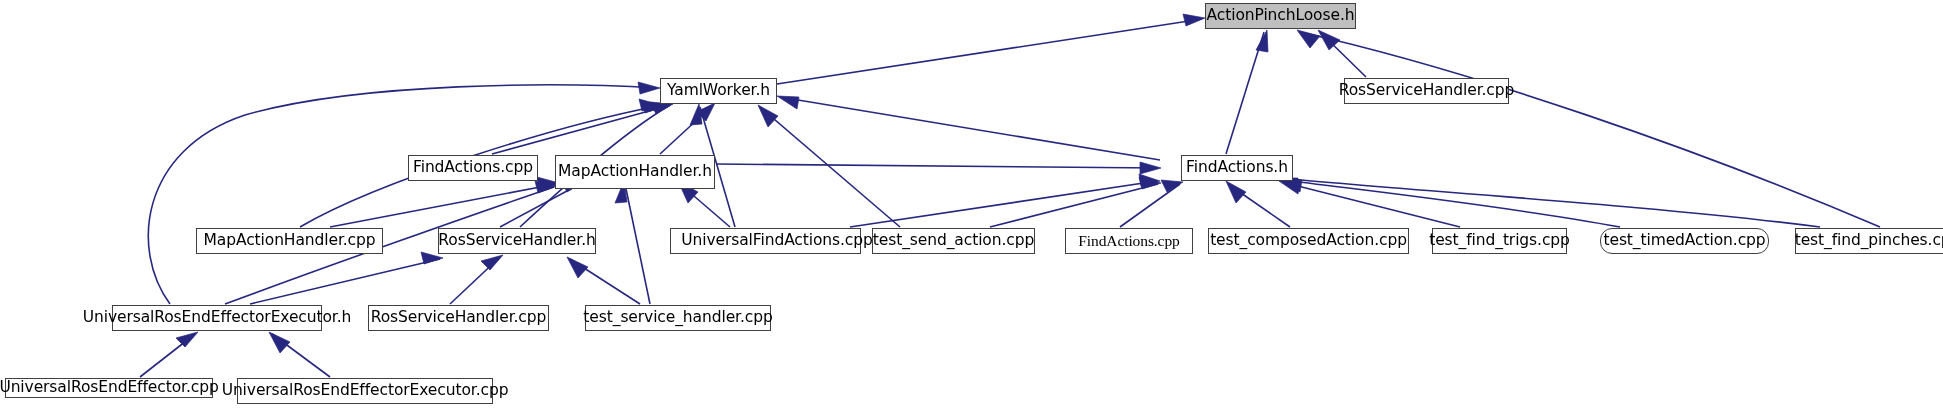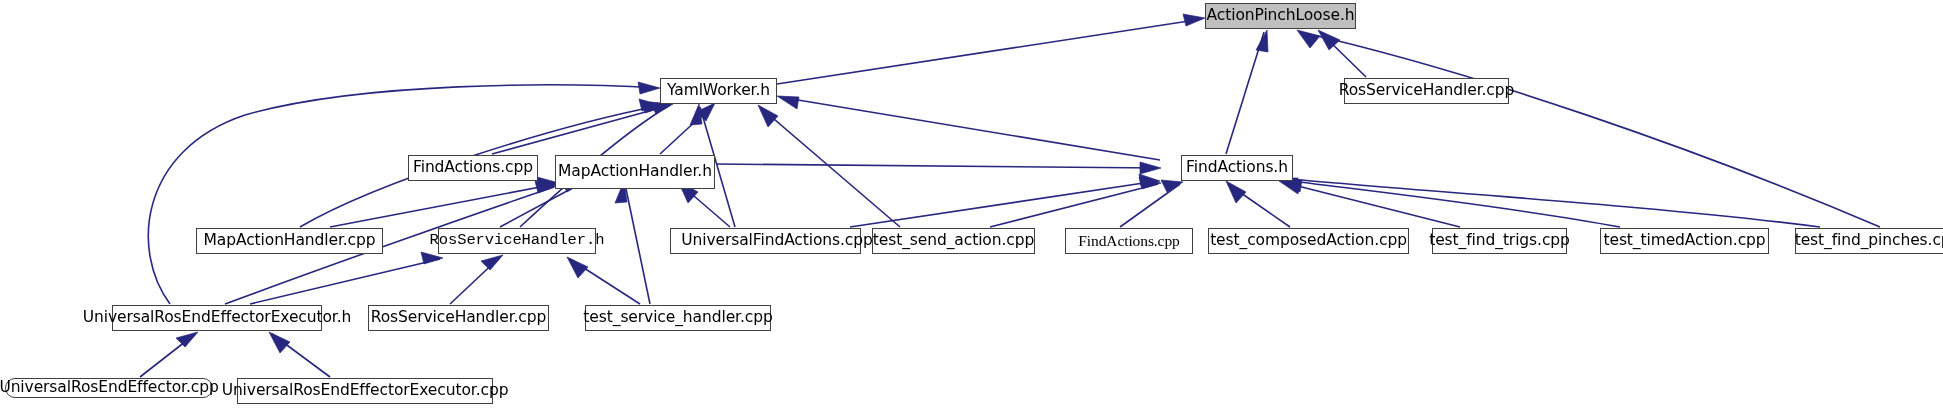--- a/index.html
+++ b/index.html
@@ -137,53 +137,53 @@
       </div>
       <div class="gnode" style="left: 555px; top: 155px; width: 160px; height: 34px;">
         <span class="gnode-label">MapActionHandler.h</span>
       </div>
       <div class="gnode" style="left: 1161px; top: 155px; width: 112px; height: 26px; margin-left: 20px;">
         <span class="gnode-label">FindActions.h</span>
       </div>
       <div class="gnode" style="left: 196px; top: 228px; width: 187px; height: 26px;">
         <span class="gnode-label">MapActionHandler.cpp</span>
       </div>
-      <div class="gnode" style="left: 438px; top: 228px; width: 158px; height: 26px; font-family: Liberation Mono, monospace;">
+      <div class="gnode" style="left: 438px; top: 228px; width: 158px; height: 26px;">
         <span class="gnode-label">RosServiceHandler.h</span>
       </div>
       <div class="gnode" style="left: 670px; top: 228px; width: 191px; height: 26px; padding-left: 23px;">
         <span class="gnode-label">UniversalFindActions.cpp</span>
       </div>
       <div class="gnode" style="left: 872px; top: 228px; width: 163px; height: 26px;">
         <span class="gnode-label">test_send_action.cpp</span>
       </div>
       <div class="gnode" style="left: 1065px; top: 228px; width: 128px; height: 26px; font-family: Liberation Serif, serif;">
         <span class="gnode-label">FindActions.cpp</span>
       </div>
       <div class="gnode" style="left: 1208px; top: 228px; width: 201px; height: 26px;">
         <span class="gnode-label">test_composedAction.cpp</span>
       </div>
       <div class="gnode" style="left: 1432px; top: 228px; width: 135px; height: 26px;">
         <span class="gnode-label">test_find_trigs.cpp</span>
       </div>
-      <div class="gnode" style="left: 1600px; top: 228px; width: 169px; height: 26px;">
+      <div class="gnode" style="left: 1600px; top: 228px; width: 169px; height: 26px; border-radius: 12px;">
         <span class="gnode-label">test_timedAction.cpp</span>
       </div>
       <div class="gnode" style="left: 1795px; top: 228px; width: 165px; height: 26px;">
         <span class="gnode-label">test_find_pinches.cpp</span>
       </div>
       <div class="gnode" style="left: 112px; top: 305px; width: 210px; height: 26px;">
         <span class="gnode-label">UniversalRosEndEffectorExecutor.h</span>
       </div>
       <div class="gnode" style="left: 368px; top: 305px; width: 181px; height: 26px;">
         <span class="gnode-label">RosServiceHandler.cpp</span>
       </div>
       <div class="gnode" style="left: 585px; top: 305px; width: 186px; height: 26px;">
         <span class="gnode-label">test_service_handler.cpp</span>
       </div>
-      <div class="gnode" style="left: 5px; top: 378px; width: 208px; height: 20px; border-radius: 10px;">
+      <div class="gnode" style="left: 5px; top: 378px; width: 208px; height: 20px;">
         <span class="gnode-label">UniversalRosEndEffector.cpp</span>
       </div>
       <div class="gnode" style="left: 237px; top: 378px; width: 256px; height: 26px;">
         <span class="gnode-label">UniversalRosEndEffectorExecutor.cpp</span>
       </div>
     </div>
 </div>
 
 </body></html>

